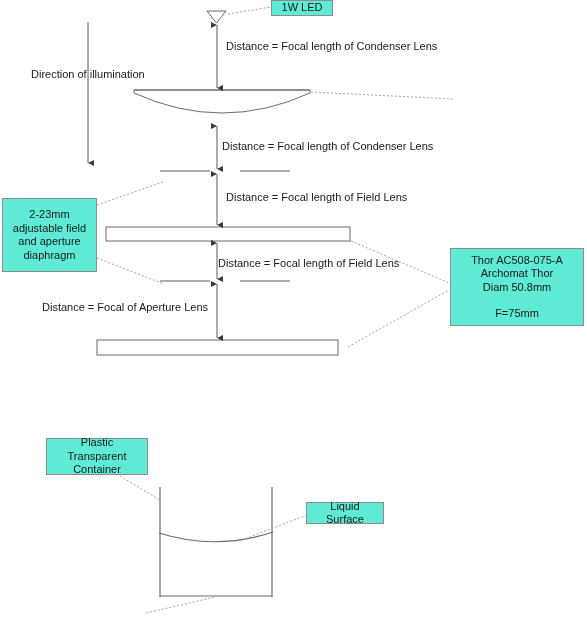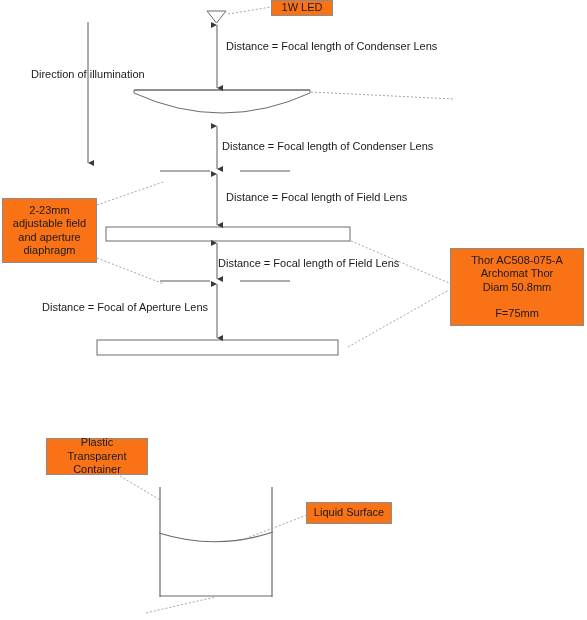--- a/index.html
+++ b/index.html
@@ -7,21 +7,21 @@
     width:587px;height:620px;position:relative;overflow:hidden;
     font-family:"Liberation Sans", sans-serif;
     color:#1a1a1a;
   }
   #stage{position:absolute;left:0;top:0;width:587px;height:620px;}
   svg.layer{position:absolute;left:0;top:0;width:587px;height:620px;pointer-events:none;}
 
   .tbox{
     position:absolute;
     border:1px solid #8c8c8c;
-    background:#f97316;
+    background:#5eead4;
     box-sizing:border-box;
     display:flex;align-items:center;justify-content:center;
     text-align:center;
     font-size:11px;
     line-height:13.5px;
     color:#1a1a1a;
   }
   .tbox .inner{padding:2px 3px;width:100%;}
 
   .dtext{
@@ -119,21 +119,21 @@
 
   <div class="dtext" style="left:218px;top:257px;">Distance = Focal length of Field Lens</div>
 
   <div class="dtext" style="left:42px;top:301px;">Distance = Focal of Aperture Lens</div>
 
   <div class="tbox" style="left:271px;top:0px;width:62px;height:16px;">
     <span class="inner">1W LED</span>
   </div>
 
 
-  <div class="tbox" style="left:2px;top:198px;width:95px;height:65px;">
+  <div class="tbox" style="left:2px;top:198px;width:95px;height:74px;">
     <div class="inner">
       <div>2-23mm</div>
       <div>adjustable  field</div>
       <div>and aperture</div>
       <div>diaphragm</div>
     </div>
   </div>
 
   <div class="tbox" style="left:450px;top:248px;width:134px;height:78px;">
     <div class="inner">
@@ -145,18 +145,18 @@
     </div>
   </div>
 
   <div class="tbox" style="left:46px;top:438px;width:102px;height:37px;">
     <div class="inner">
       <div>Plastic Transparent</div>
       <div>Container</div>
     </div>
   </div>
 
-  <div class="tbox" style="left:306px;top:502px;width:86px;height:22px;">
+  <div class="tbox" style="left:306px;top:502px;width:78px;height:22px;">
     <span class="inner">Liquid Surface</span>
   </div>
 
 
 </div>
 
 </body></html>

